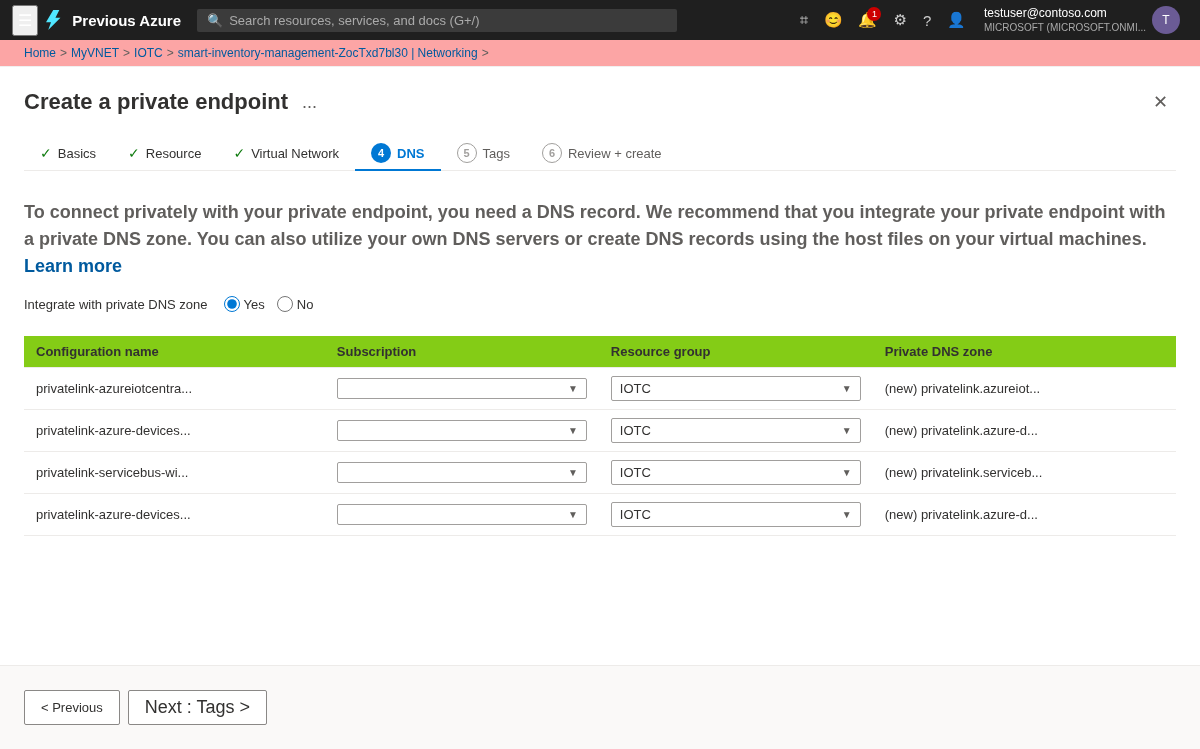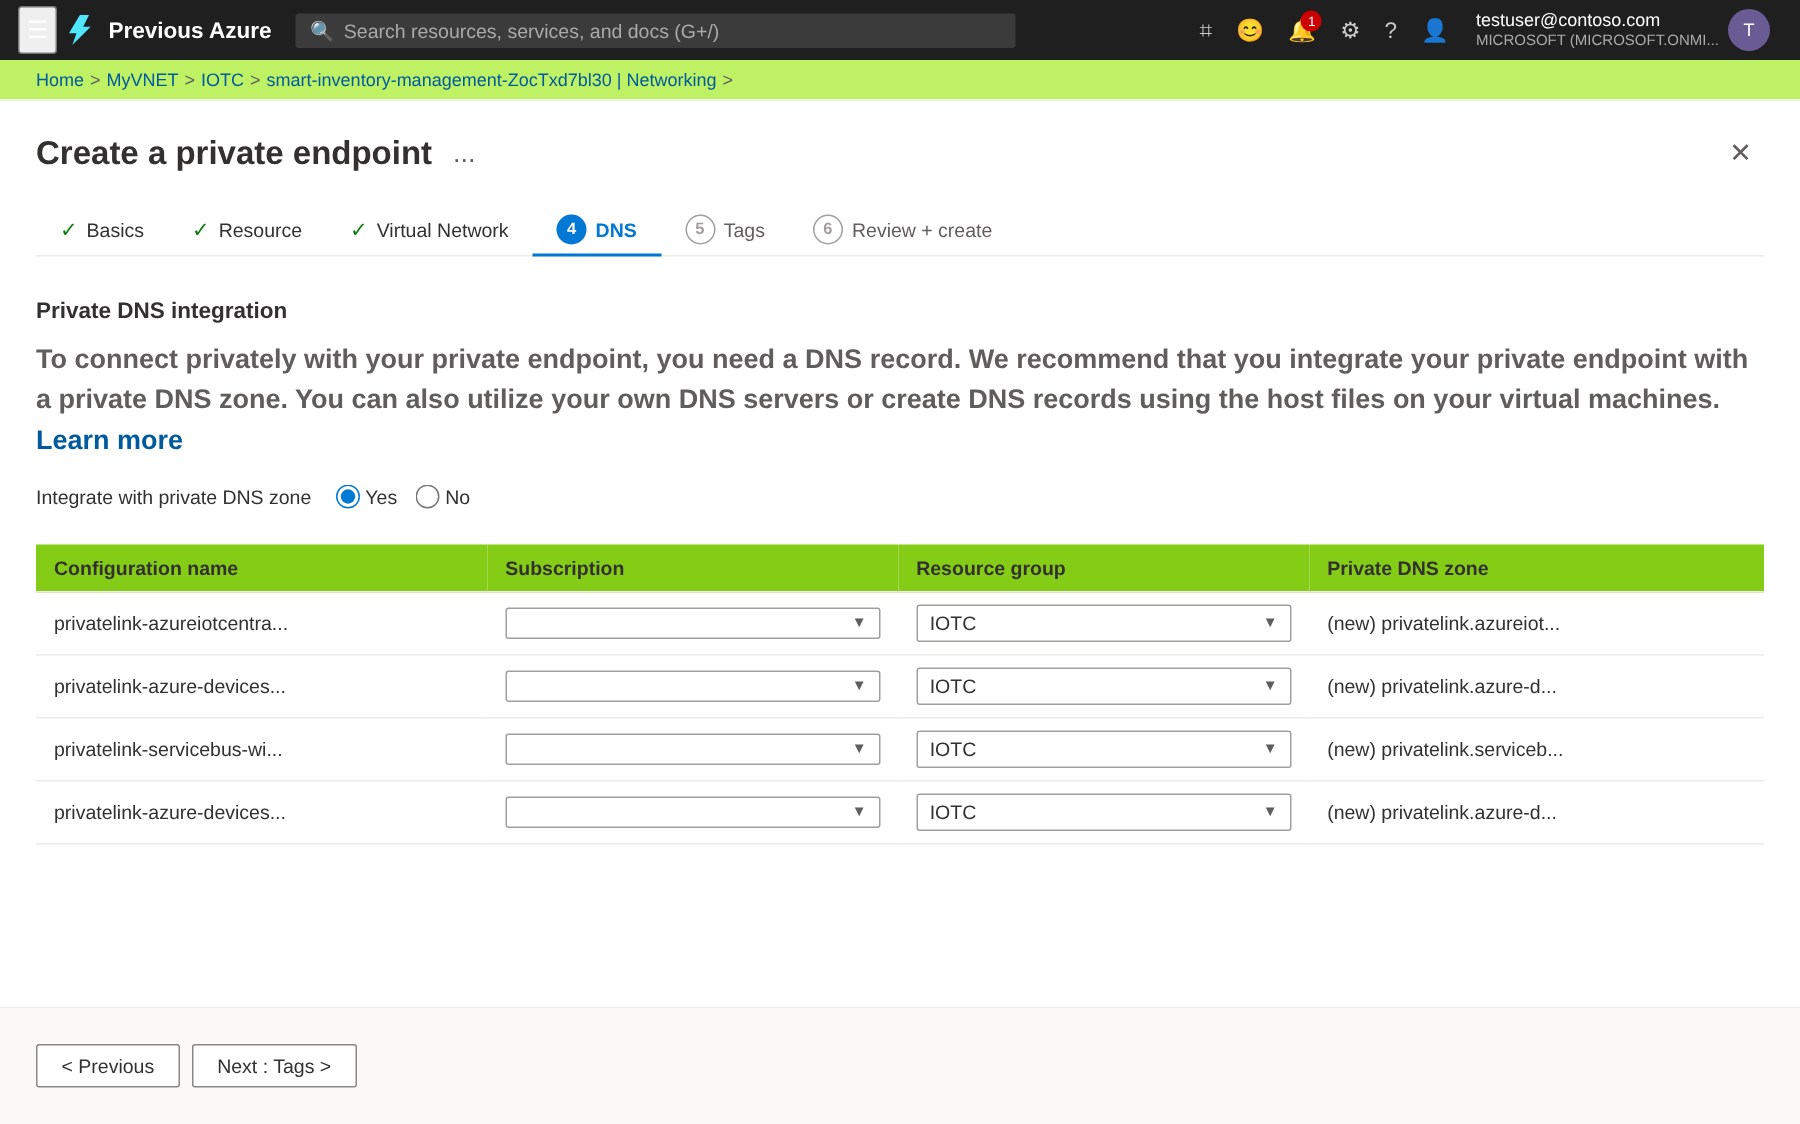--- a/index.html
+++ b/index.html
@@ -42,21 +42,21 @@
       display: flex; align-items: center; justify-content: center; color: #fff; font-size: 12px;
     }
     .topnav-user-info { display: flex; flex-direction: column; line-height: 1.3; }
     .topnav-user-name { color: #fff; font-size: 12px; }
     .topnav-user-tenant { color: #aaa; font-size: 10px; }
 
     
     .breadcrumb {
       display: flex; align-items: center; gap: 4px;
       padding: 6px 24px; font-size: 12px; color: #005a9e;
-      background: #bef264; border-bottom: 1px solid #f0f0f0;
+      background: #fca5a5; border-bottom: 1px solid #f0f0f0;
     }
     .breadcrumb a { color: #005a9e; text-decoration: none; }
     .breadcrumb-sep { color: #605e5c; }
 
     
     .main-content { padding: 20px 24px; position: relative; }
     .page-title-row { display: flex; align-items: center; justify-content: space-between; margin-bottom: 20px; }
     .page-title { font-size: 22px; font-weight: 600; color: #323130; }
     .page-title-extra { color: #605e5c; font-size: 18px; margin-left: 8px; cursor: pointer; }
     .close-btn { background: none; border: none; font-size: 18px; cursor: pointer; color: #605e5c; padding: 4px 8px; }
@@ -116,21 +116,21 @@
       position: fixed; bottom: 0; left: 0; right: 0;
       background: #faf9f8; border-top: 1px solid #edebe9;
       padding: 24px 24px; display: flex; gap: 8px;
     }
     .btn-secondary {
       background: #fff; border: 1px solid #8a8886; color: #323130;
       padding: 6px 16px; cursor: pointer; font-size: 13px; border-radius: 2px;
     }
     .btn-primary {
       background: #fff; border: 1px solid #8a8886; color: #323130;
-      padding: 6px 16px; cursor: pointer; font-size: 13px; border-radius: 2px;
+      padding: 6px 16px; cursor: pointer; font-size: 18px; border-radius: 2px;
     }
 
     .content-area { padding-bottom: 70px; }
   </style>
 </head>
 <body>
 
 <nav class="topnav">
   <button class="topnav-hamburger">☰</button>
   <div class="topnav-logo">
@@ -222,21 +222,20 @@
       <span class="step-num">5</span>
       <span>Tags</span>
     </div>
 
     <div class="step inactive">
       <span class="step-num">6</span>
       <span>Review + create</span>
     </div>
   </div>
 
-  <h2 class="section-title">Private DNS integration</h2>
   <p class="section-desc">
     <span>To connect privately with your private endpoint, you need a DNS record. We recommend that you integrate your private endpoint with a private DNS zone. You can also utilize your own DNS servers or create DNS records using the host files on your virtual machines.</span>
     <a href="#">Learn more</a>
   </p>
 
   <div style="display:flex;align-items:center;margin-bottom:24px;">
     <span class="integrate-label">Integrate with private DNS zone</span>
     <label class="radio-label">
       <input type="radio" name="integrate_dns" checked="" style="">
       <span>Yes</span>

